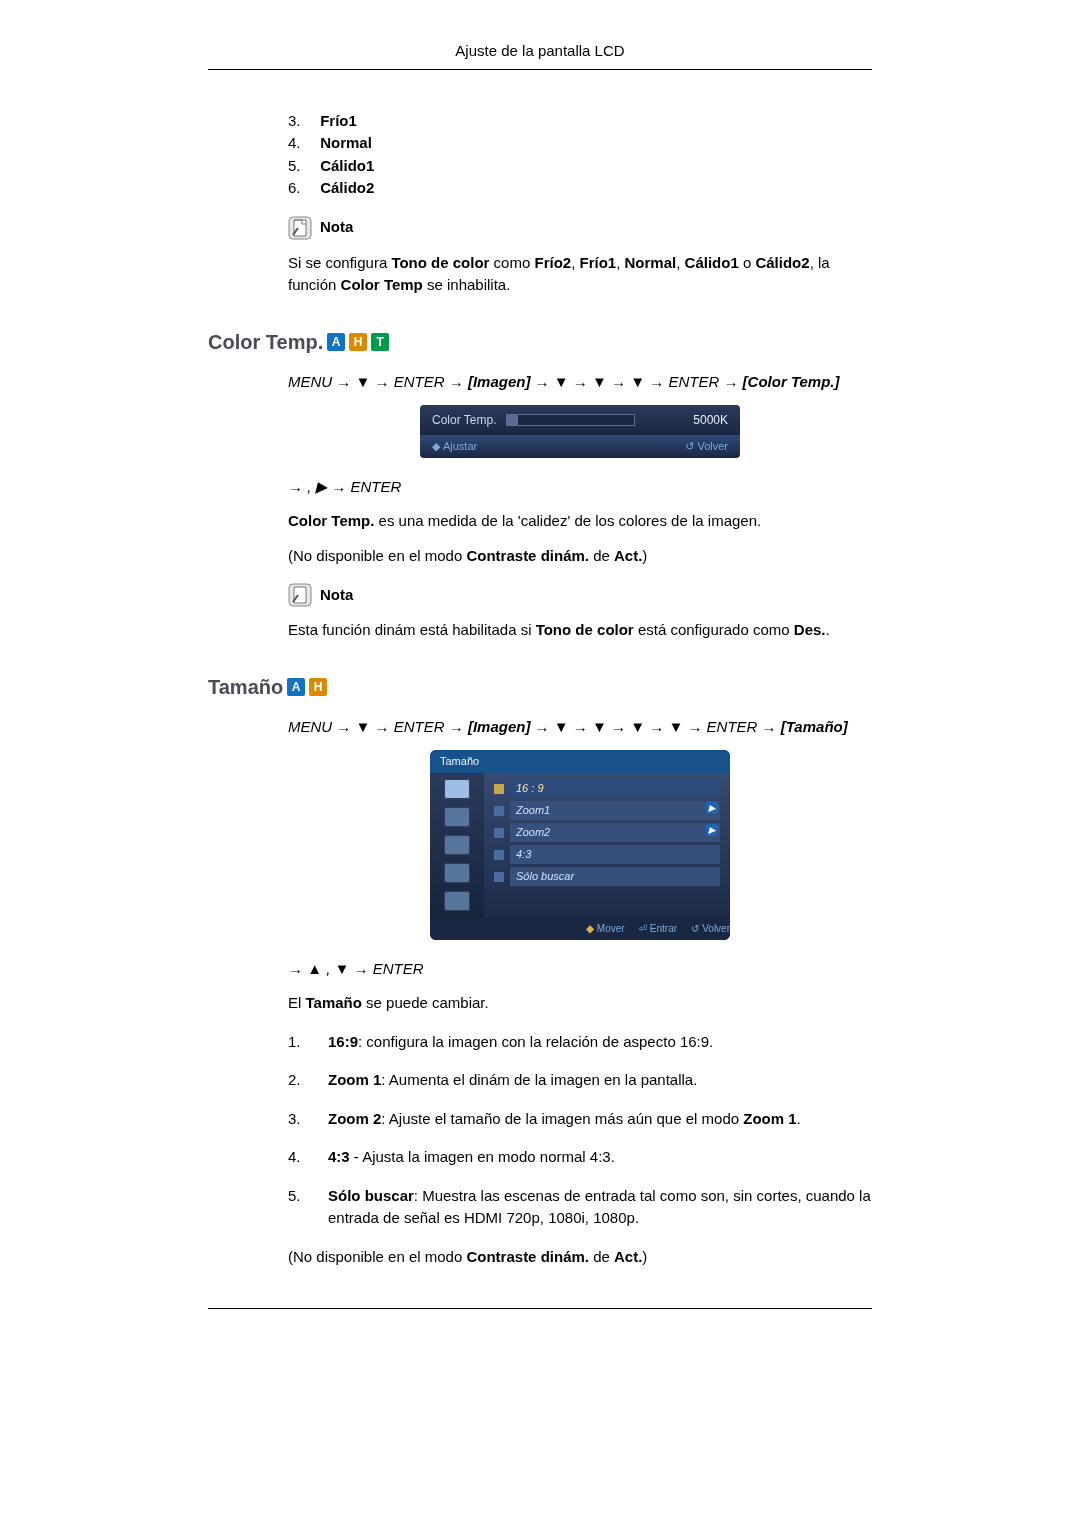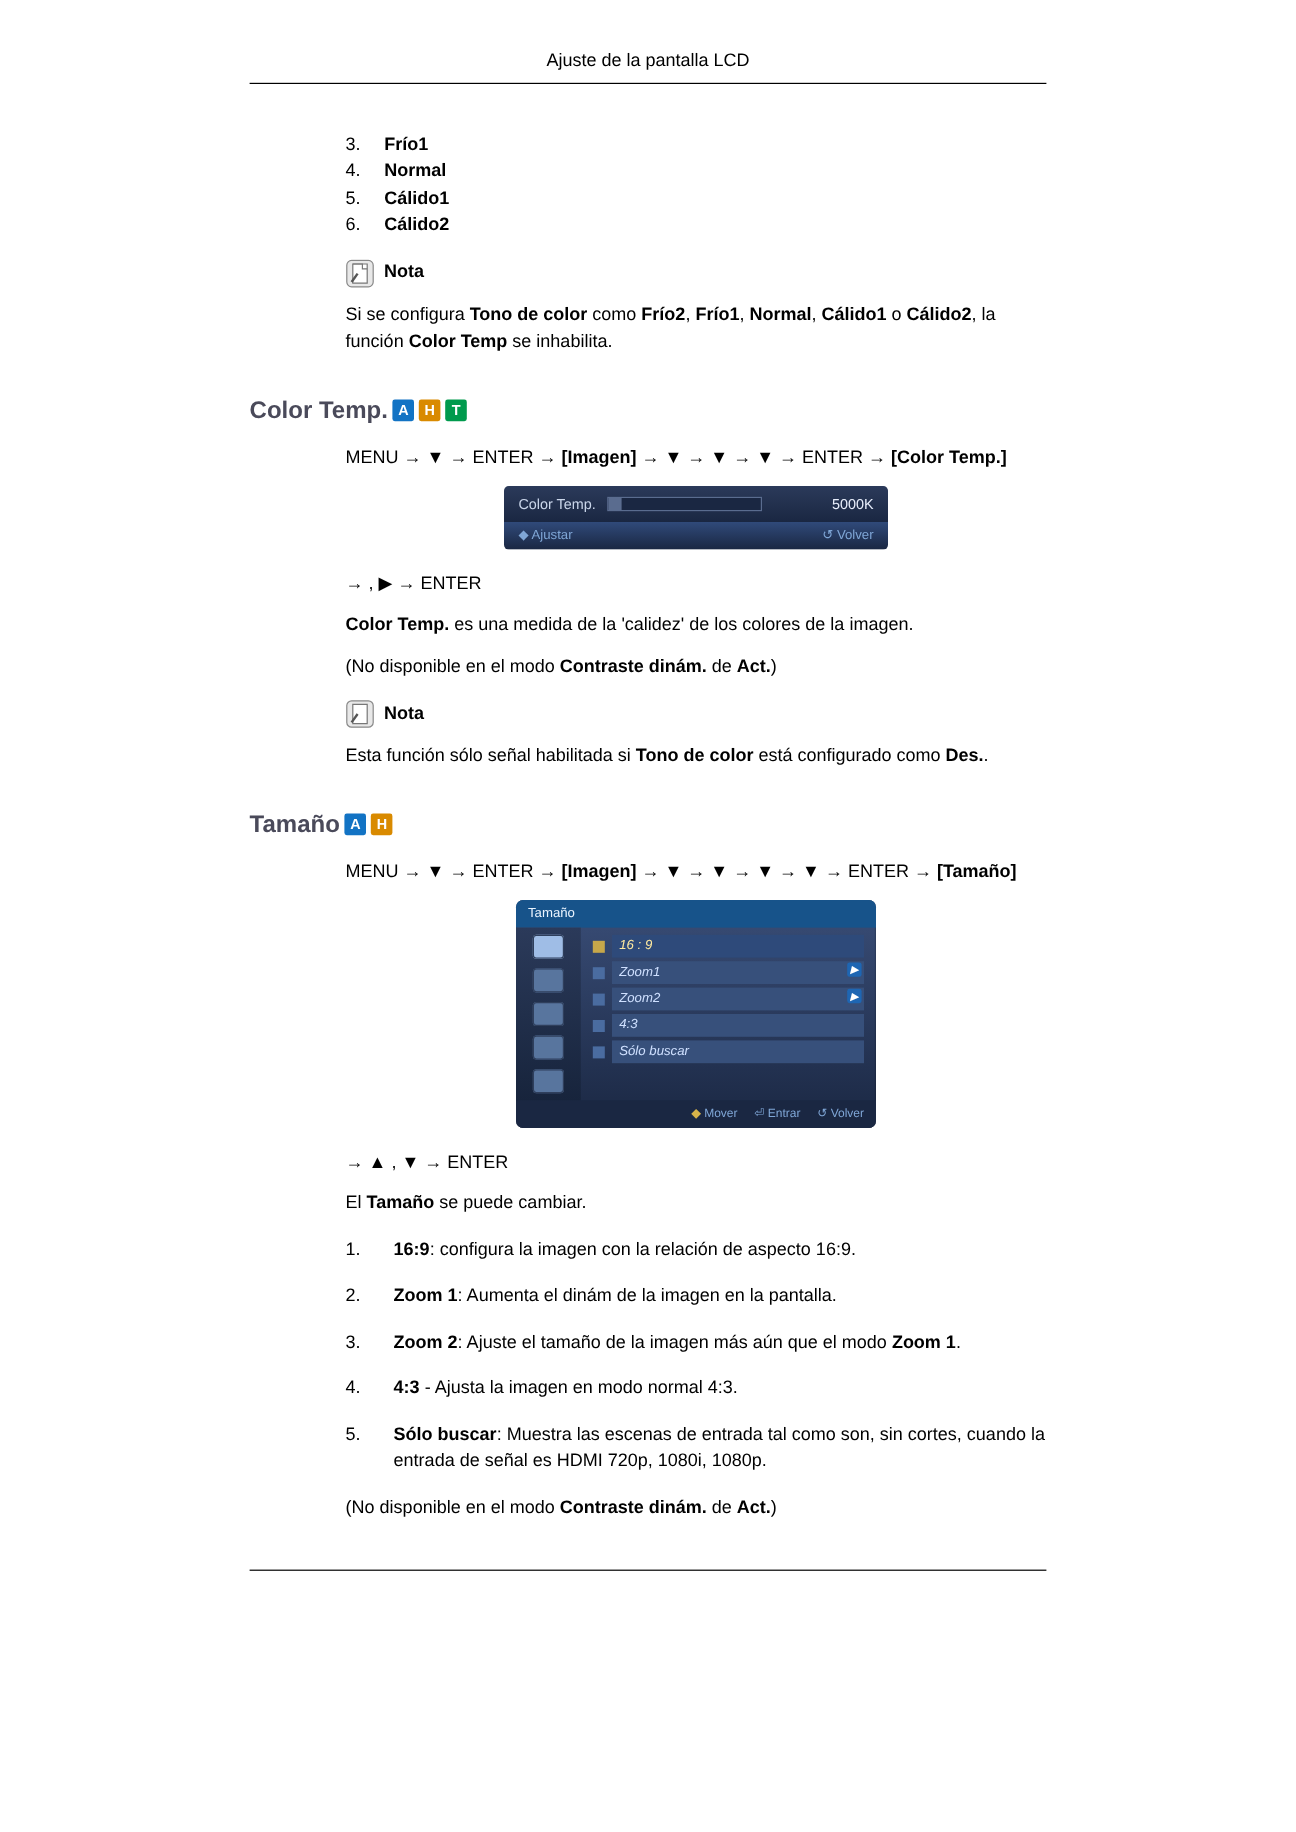--- a/index.html
+++ b/index.html
@@ -73,20 +73,21 @@
     font-size: 12px; font-weight: bold;
     color: #fff;
     border-radius: 2px;
   }
   .badge-a { background: #1273c4; }
   .badge-h { background: #d98a00; }
   .badge-t { background: #009a4d; }
   .nav-path {
     font-size: 15px;
     margin: 10px 0 12px 0;
+    font-style: italic;
   }
   .nav-path .bold-item { font-weight: bold; }
   .arrow { font-family: "Arial Unicode MS", Arial; }
   .center-block {
     display: flex;
     justify-content: center;
     margin: 8px 0 18px 0;
   }
 
   
@@ -197,21 +198,21 @@
     color: #fff;
     font-size: 9px;
     text-align: center;
     line-height: 12px;
     border-radius: 2px;
   }
   .osd-size .footer {
     background: #1a2742;
     color: #7fa6d6;
     font-size: 10px;
-    padding: 4px 10px;
+    padding: 4px 0;
     display: flex;
     justify-content: flex-end;
     gap: 14px;
   }
   .osd-size .footer span b { color:#d6b34a; }
 
   .para {
     margin: 12px 0;
   }
   .desc-list {
@@ -342,21 +343,21 @@
         <svg viewBox="0 0 24 24">
             <rect x="1" y="1" width="22" height="22" rx="4" fill="#e8e8e8" stroke="#888"></rect>
             <path d="M6 4 L18 4 L18 20 L6 20 Z" fill="#fff" stroke="#777"></path>
             <path d="M5 19 L10 12" stroke="#555" stroke-width="2"></path>
           </svg>
       </span>
       <span class="bold">Nota</span>
     </div>
 
     <div class="para">
-      <span>Esta función sólo señal habilitada si </span><span class="bold">Tono de color</span><span> está configurado como </span><span class="bold">Des.</span><span>.</span>
+      <span>Esta función dinám está habilitada si </span><span class="bold">Tono de color</span><span> está configurado como </span><span class="bold">Des.</span><span>.</span>
     </div>
   </div>
 
   <div class="section-heading">
     <span>Tamaño</span>
     <span class="badge badge-a">A</span>
     <span class="badge badge-h">H</span>
   </div>
 
   <div class="indent">

